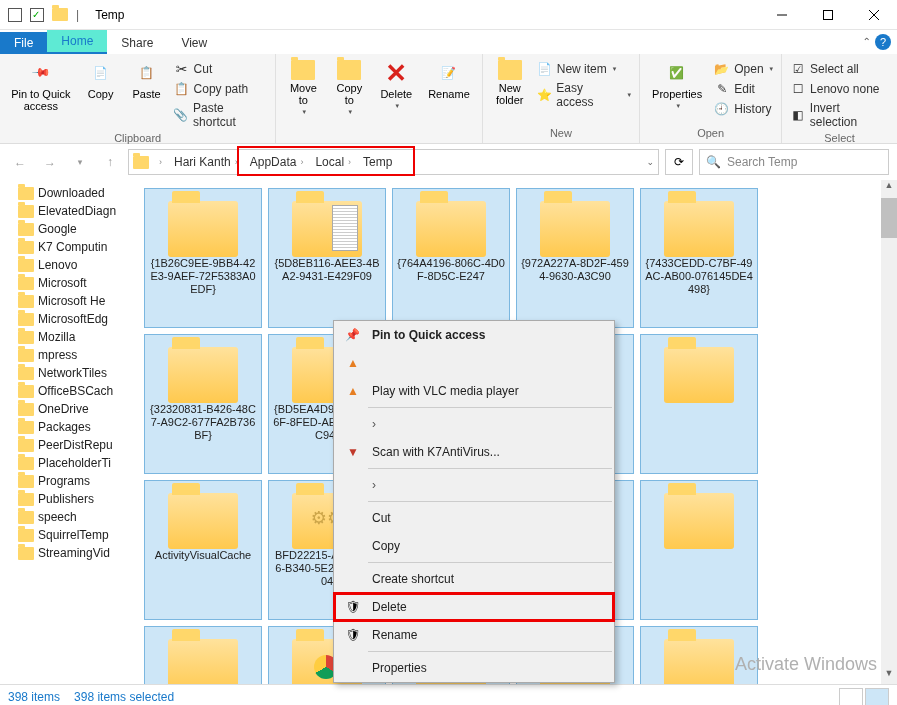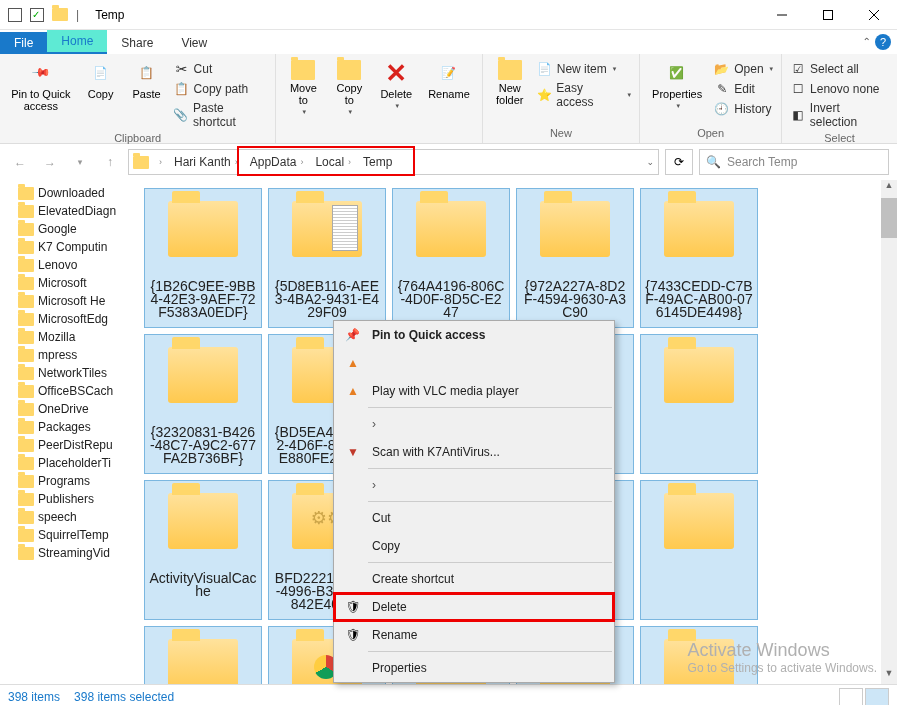--- a/index.html
+++ b/index.html
@@ -54,21 +54,21 @@
 .tree { width: 136px; overflow: hidden; padding: 4px 0 4px 18px; }
 .tree .node { display: flex; align-items: center; gap: 4px; padding: 2px 0; font-size: 11.5px; color: #222; white-space: nowrap; }
 .tree .node .fi { width: 16px; height: 13px; flex-shrink: 0; }
 .fi { background: #ffd76a; border-radius: 1px; display: inline-block; position: relative; }
 .fi::before { content: ""; position: absolute; top: -3px; left: 0; width: 7px; height: 3px; background: #ffd76a; border-radius: 1px 1px 0 0; }
 
 .files { flex: 1; display: flex; flex-wrap: wrap; align-content: flex-start; gap: 6px; padding: 8px; overflow: hidden; position: relative; }
 .item { width: 118px; height: 140px; display: flex; flex-direction: column; align-items: center; background: #cde6f7; border: 1px solid #7bb7e0; padding: 6px 2px; }
 .item .bigfolder { width: 70px; height: 56px; background: linear-gradient(#ffe29c,#ffc94e); border-radius: 3px; position: relative; margin-top: 6px; }
 .item .bigfolder::before { content: ""; position: absolute; top: -10px; left: 4px; width: 28px; height: 12px; background: #ffd76a; border-radius: 2px 2px 0 0; }
-.item .name { margin-top: 23px; font-size: 14px; text-align: center; color: #222; line-height: 13px; word-break: break-all; padding: 0 2px; }
+.item .name { margin-top: 0; font-size: 11px; text-align: center; color: #222; line-height: 13px; word-break: break-all; padding: 0 2px; }
 .item.detail .bigfolder::after { content: ""; position: absolute; right: 4px; top: 4px; width: 24px; height: 44px; background: repeating-linear-gradient(#fff,#fff 2px,#ccc 2px,#ccc 3px); border: 1px solid #aaa; }
 .item.gears .bigfolder::after { content: "⚙⚙"; position: absolute; left: 0; right: 0; top: 14px; text-align: center; color: #cda64a; font-size: 18px; }
 .item.pages .bigfolder { background: #fff; border: 1px solid #ccc; width: 56px; }
 .item.chrome .bigfolder::after { content: ""; position: absolute; left: 22px; top: 16px; width: 24px; height: 24px; border-radius: 50%; background: conic-gradient(#db4437 0 120deg,#0f9d58 120deg 240deg,#ffcd40 240deg 360deg); }
 
 .scrollbar { width: 16px; background: #f0f0f0; display: flex; flex-direction: column; }
 .scrollbar .arrow { height: 16px; text-align: center; font-size: 9px; color: #666; }
 .scrollbar .thumb { margin-top: 2px; height: 40px; background: #c0c0c0; }
 
 
@@ -522,21 +522,20 @@
     </div>
   <div class="sep"></div>
   <div class="mi">
       <span class="mico"></span>
       <span class="mtxt">Properties</span>
     </div>
 </div>
 
 <div class="watermark">
   <div class="w1">Activate Windows</div>
-  <div class="w2">Go to Settings to activate Windows.</div>
 </div>
 
 <div class="statusbar">
   <span>398 items</span>
   <span>398 items selected</span>
   <div class="viewbtns">
     <div class="vb"></div>
     <div class="vb" style="background:#cde6f7"></div>
   </div>
 </div>

